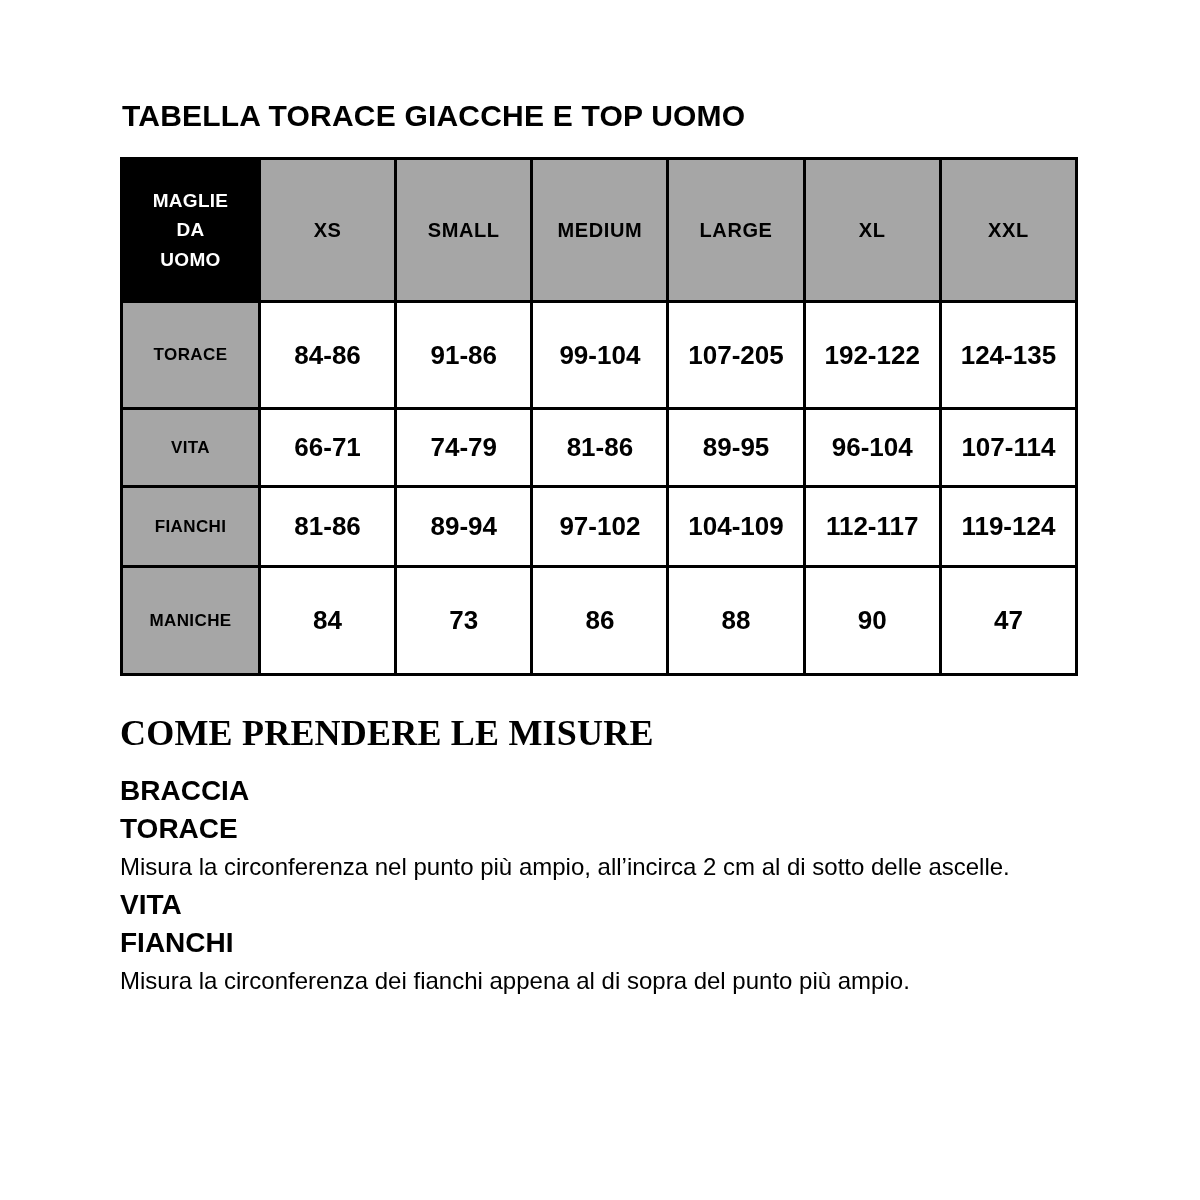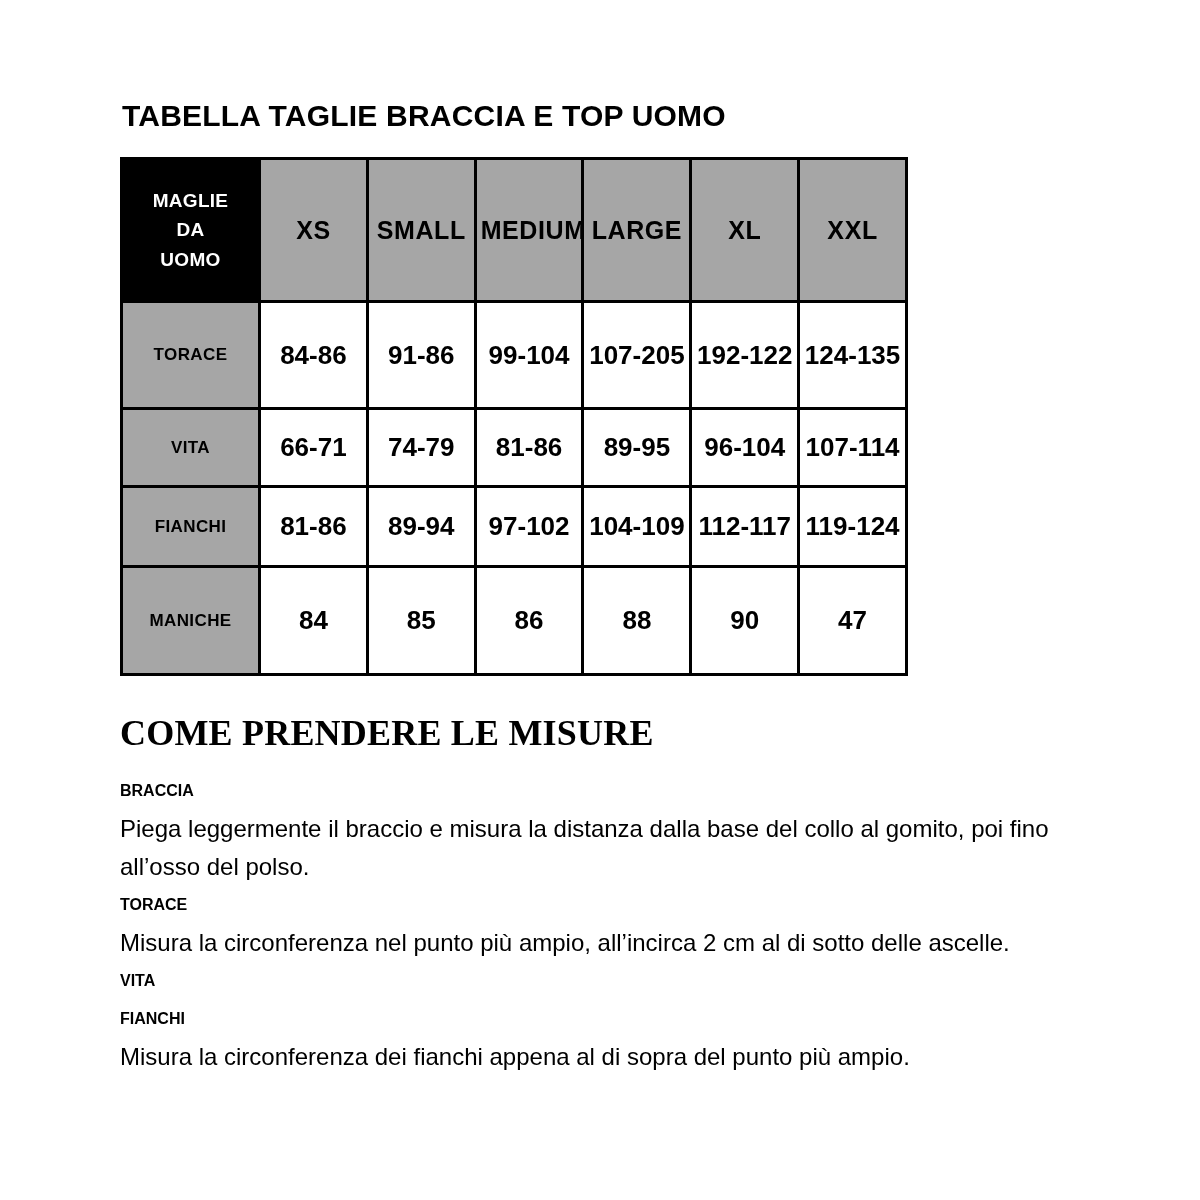--- a/index.html
+++ b/index.html
@@ -19,21 +19,21 @@
     background: #ffffff;
   }
   h1.page-title {
     margin: 0 0 24px 2px;
     font-size: 30px;
     line-height: 34px;
     font-weight: bold;
     letter-spacing: 0.2px;
   }
   table.size-table {
-    width: 788px;
+    width: 958px;
     border-collapse: collapse;
     table-layout: fixed;
   }
   table.size-table col.label-col { width: 138px; }
   table.size-table th,
   table.size-table td {
     border: 3px solid #000000;
     text-align: center;
     vertical-align: middle;
     padding: 0 4px;
@@ -48,21 +48,21 @@
     background: #000000;
     color: #ffffff;
     font-size: 19px;
     font-weight: bold;
     line-height: 1.55;
     white-space: pre-line;
     letter-spacing: 0.3px;
   }
   .size-col-header {
     background: #a6a6a6;
-    font-size: 25px;
+    font-size: 20px;
     font-weight: bold;
     letter-spacing: 0.6px;
   }
   .row-label-cell {
     background: #a6a6a6;
     font-size: 17px;
     font-weight: bold;
     letter-spacing: 0.4px;
   }
   .value-cell {
@@ -73,38 +73,38 @@
   h2.guide-title {
     margin: 40px 0 22px 0;
     font-size: 36px;
     line-height: 34px;
     font-weight: bold;
     letter-spacing: 0.2px;
     font-family: Liberation Serif, serif;
   }
   .guide-section h3 {
     margin: 0;
-    font-size: 16px;
+    font-size: 28px;
     line-height: 38px;
     font-weight: bold;
   }
   .guide-section p {
     margin: 0;
     font-size: 24px;
     line-height: 38px;
     font-weight: normal;
     max-width: 962px;
   }
 </style>
 </head>
 <body>
 
 <div class="page">
 
-  <h1 class="page-title">TABELLA TAGLIE BRACCIA E TOP UOMO</h1>
+  <h1 class="page-title">TABELLA TORACE GIACCHE E TOP UOMO</h1>
 
   <table class="size-table">
     <colgroup>
       <col class="label-col">
       <col>
         <col>
         <col>
         <col>
         <col>
         <col>
@@ -148,34 +148,33 @@
         <td class="value-cell">89-94</td>
         <td class="value-cell">97-102</td>
         <td class="value-cell">104-109</td>
         <td class="value-cell">112-117</td>
         <td class="value-cell">119-124</td>
       </tr>
 
       <tr class="row-maniche">
         <td class="row-label-cell">MANICHE</td>
         <td class="value-cell">84</td>
-        <td class="value-cell">85</td>
+        <td class="value-cell">73</td>
         <td class="value-cell">86</td>
         <td class="value-cell">88</td>
         <td class="value-cell">90</td>
         <td class="value-cell">47</td>
       </tr>
     </tbody>
   </table>
 
   <h2 class="guide-title">COME PRENDERE LE MISURE</h2>
 
   <div class="guide-section">
     <h3>BRACCIA</h3>
-    <p>Piega leggermente il braccio e misura la distanza dalla base del collo al gomito, poi fino all’osso del polso.</p>
   </div>
 
   <div class="guide-section">
     <h3>TORACE</h3>
     <p>Misura la circonferenza nel punto più ampio, all’incirca 2 cm al di sotto delle ascelle.</p>
   </div>
 
   <div class="guide-section">
     <h3>VITA</h3>
   </div>

